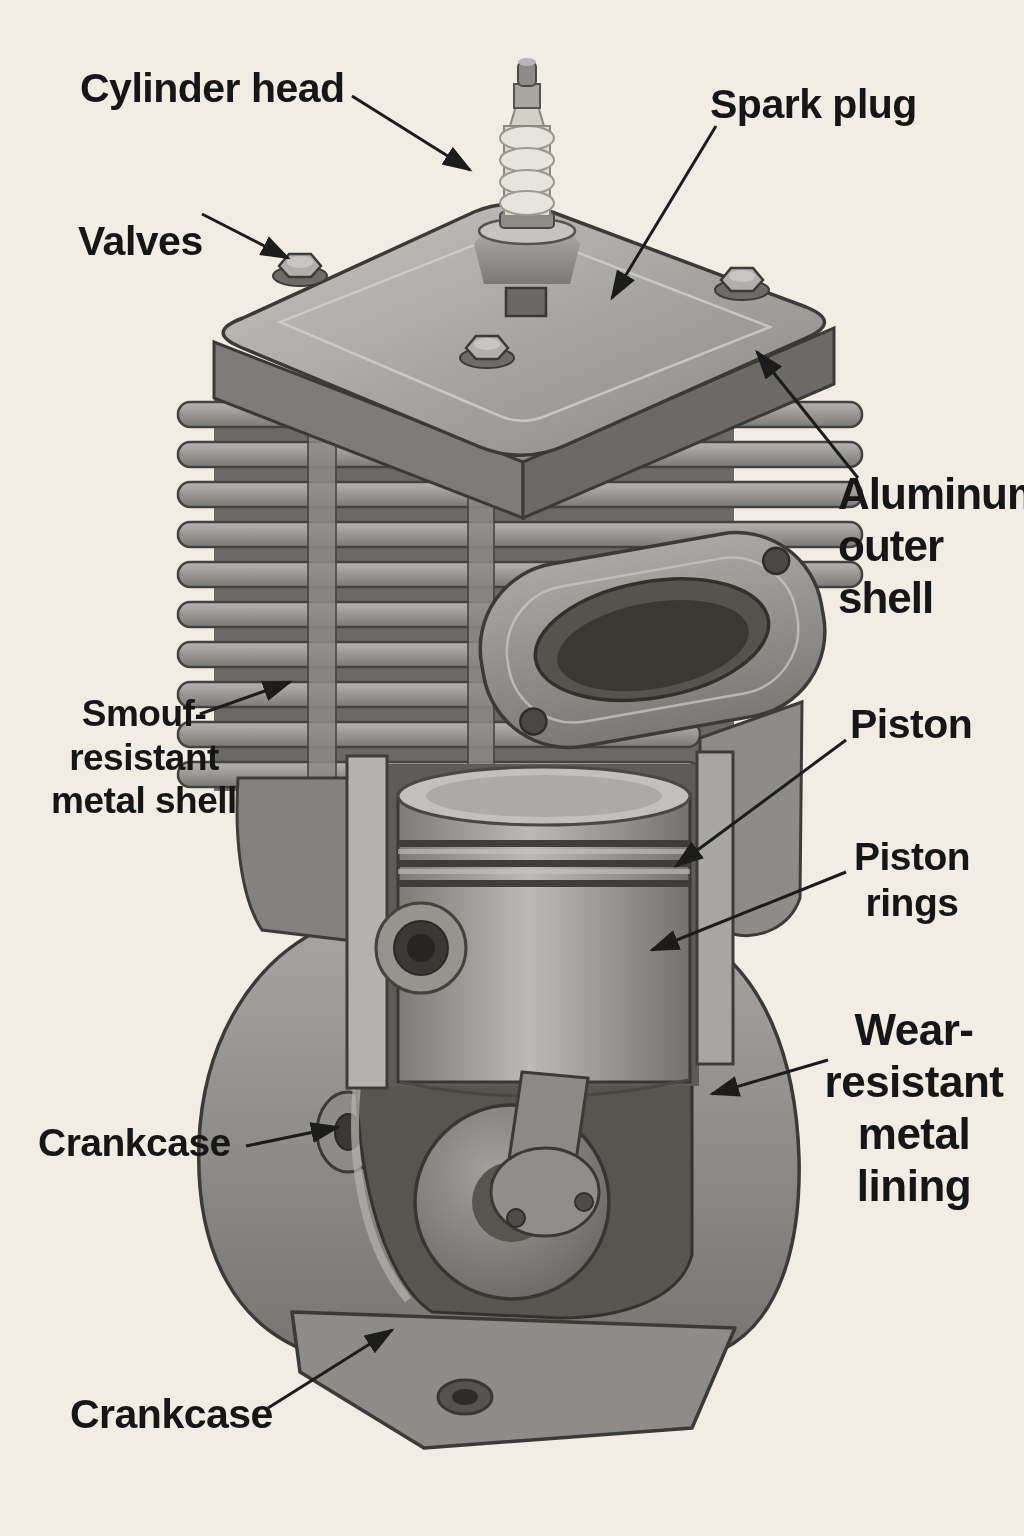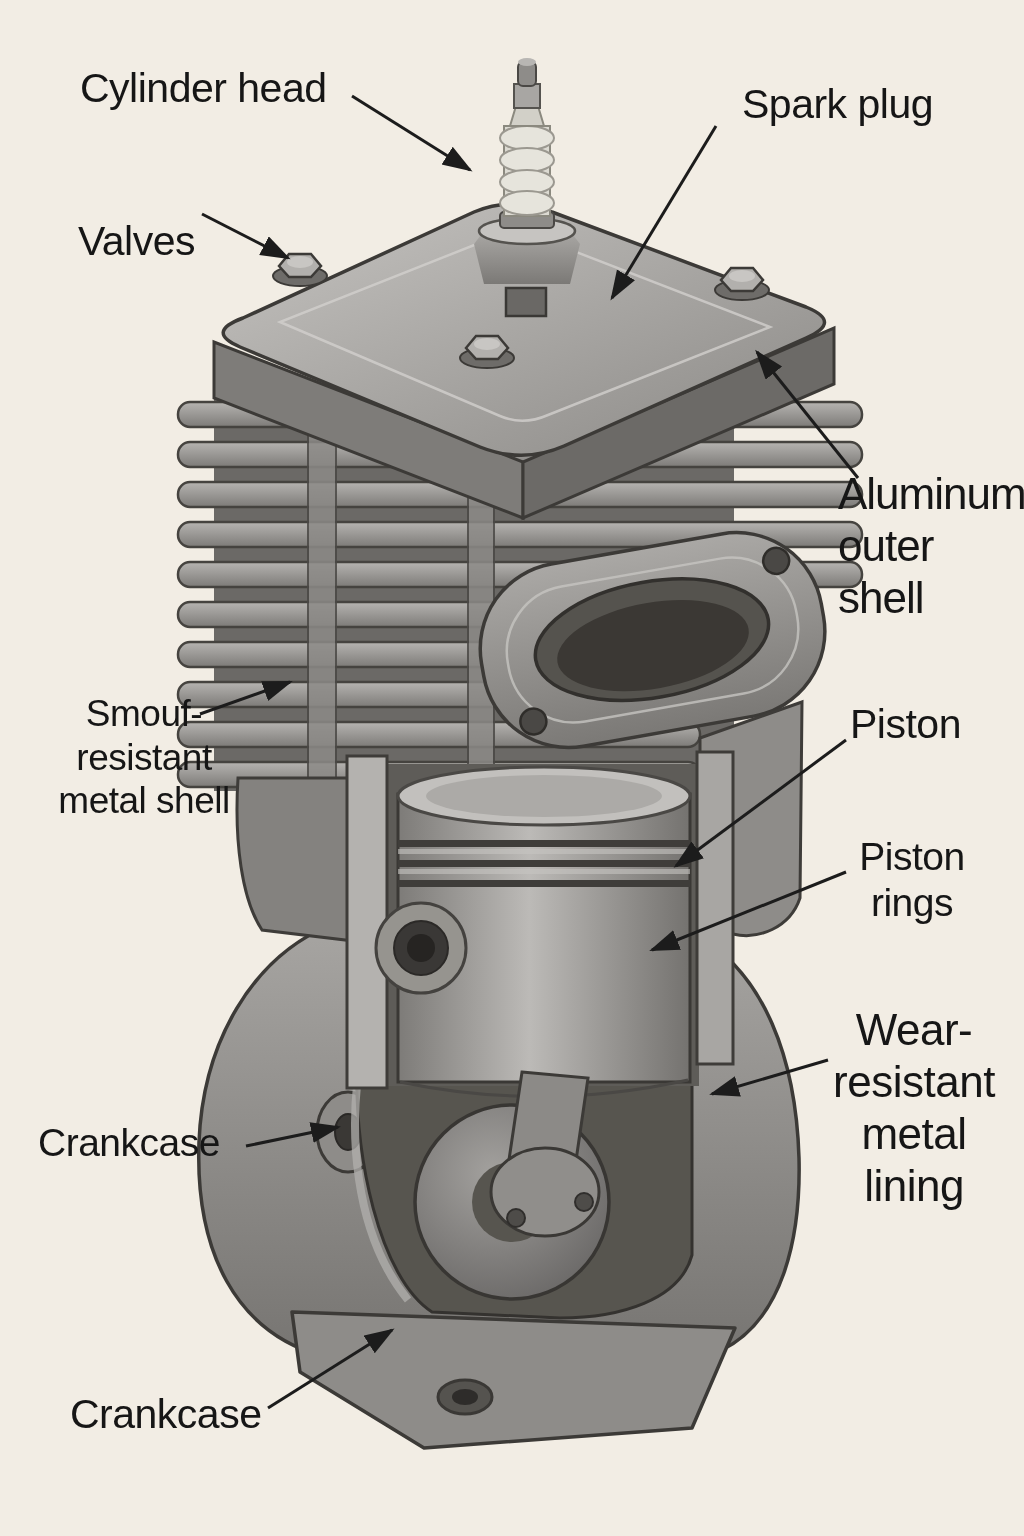--- a/index.html
+++ b/index.html
@@ -8,27 +8,27 @@
     width:1024px;height:1536px;
     margin:0 auto;
     background:#f2ede4;
     overflow:hidden;
     font-family:"Liberation Sans", sans-serif;
   }
   .engine-svg{position:absolute;left:0;top:0;width:1024px;height:1536px;}
   .label{
     position:absolute;
     color:#161616;
-    font-weight:400;
+    font-weight:700;
     white-space:pre-line;
     line-height:1.18;
     letter-spacing:-0.5px;
   }
   .lbl-cylinder-head{left:80px;top:64px;font-size:41px;}
-  .lbl-spark-plug{left:710px;top:80px;font-size:41px;margin-left:32px;}
+  .lbl-spark-plug{left:710px;top:80px;font-size:41px;}
   .lbl-valves{left:78px;top:180px;font-size:41px;margin-top:37px;}
   .lbl-aluminum{left:838px;top:468px;font-size:44px;width:180px;text-align:left;letter-spacing:-1px;}
   .lbl-smouf{left:24px;top:692px;font-size:37px;width:240px;text-align:center;}
   .lbl-piston{left:850px;top:700px;font-size:41px;}
   .lbl-piston-rings{left:842px;top:834px;font-size:39px;width:140px;text-align:center;}
   .lbl-wear{left:824px;top:1004px;font-size:44px;width:180px;text-align:center;}
   .lbl-crankcase-left{left:38px;top:1120px;font-size:39px;}
   .lbl-crankcase-bottom{left:70px;top:1390px;font-size:41px;}
 </style>
 </head>

